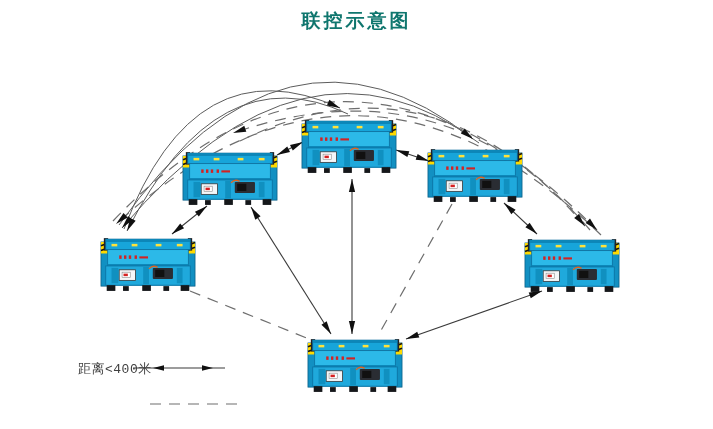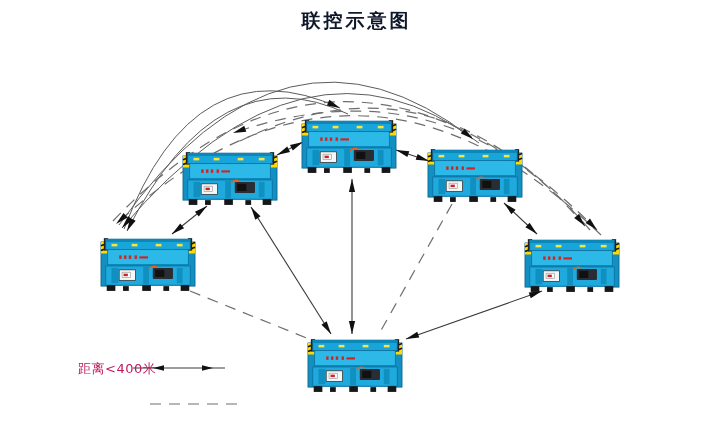--- a/index.html
+++ b/index.html
@@ -2,24 +2,24 @@
 <html><head>
 <meta charset="utf-8">
 <style>
   html,body{margin:0;padding:0;background:#ffffff;}
   .stage{
     position:relative;width:713px;height:429px;background:#ffffff;overflow:hidden;
     font-family:"DejaVu Sans","Liberation Sans",sans-serif;
   }
   .title{
     position:absolute;top:8px;left:0;width:713px;text-align:center;
-    font-size:19px;font-weight:600;letter-spacing:3px;color:#0f172a;
+    font-size:19px;font-weight:600;letter-spacing:3px;color:#0f766e;
   }
   .legend-label{
-    position:absolute;font-size:13px;color:#be185d;letter-spacing:0.5px;white-space:nowrap;
+    position:absolute;font-size:13px;color:#404040;letter-spacing:0.5px;white-space:nowrap;font-family:Liberation Mono, monospace;
   }
   svg{position:absolute;left:0;top:0;}
   .solid-line{stroke:#3a3a3a;stroke-width:1.1;fill:none;}
   .solid-arc{stroke:#5c5c5c;stroke-width:1;fill:none;}
   .dashed-line{stroke:#6e6e6e;stroke-width:1.2;fill:none;stroke-dasharray:11 8;}
   .arrow-head{fill:#101010;stroke:none;}
 </style>
 </head>
 <body>
 

